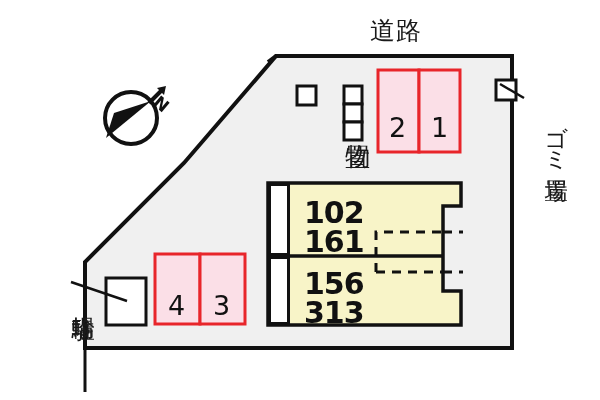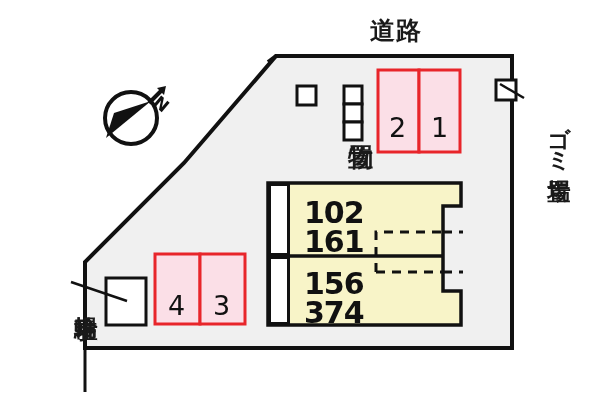--- a/index.html
+++ b/index.html
@@ -17,21 +17,21 @@
   }
   #plan-svg {
     position: absolute;
     left: 0;
     top: 0;
   }
   .lbl {
     position: absolute;
     color: #1a1a1a;
     font-family: "DejaVu Sans", "Liberation Sans", sans-serif;
-    font-weight: 700;
+    font-weight: 400;
     line-height: 1.0;
     white-space: pre;
     user-select: none;
   }
   .lbl-vert {
     writing-mode: vertical-rl;
     text-orientation: upright;
     line-height: 1.02;
   }
   #label-road {
@@ -143,15 +143,15 @@
   </div>
 
   <div class="stall-num" style="left:389px; top:112px;">2</div>
   <div class="stall-num" style="left:431px; top:112px;">1</div>
   <div class="stall-num" style="left:168px; top:290px;">4</div>
   <div class="stall-num" style="left:213px; top:290px;">3</div>
 
   <div class="unit-num" style="left:304px; top:195px;text-align:right;">102</div>
   <div class="unit-num" style="left:304px; top:224px;">161</div>
   <div class="unit-num" style="left:304px; top:266px;">156</div>
-  <div class="unit-num" style="left:304px; top:295px;">374</div>
+  <div class="unit-num" style="left:304px; top:295px;">313</div>
 
 </div>
 
 </body></html>

